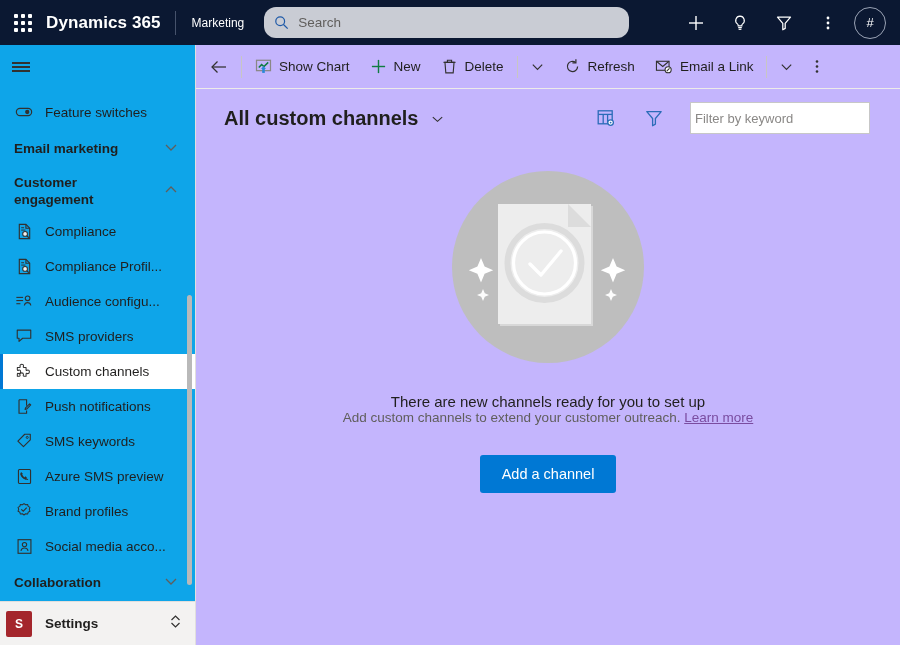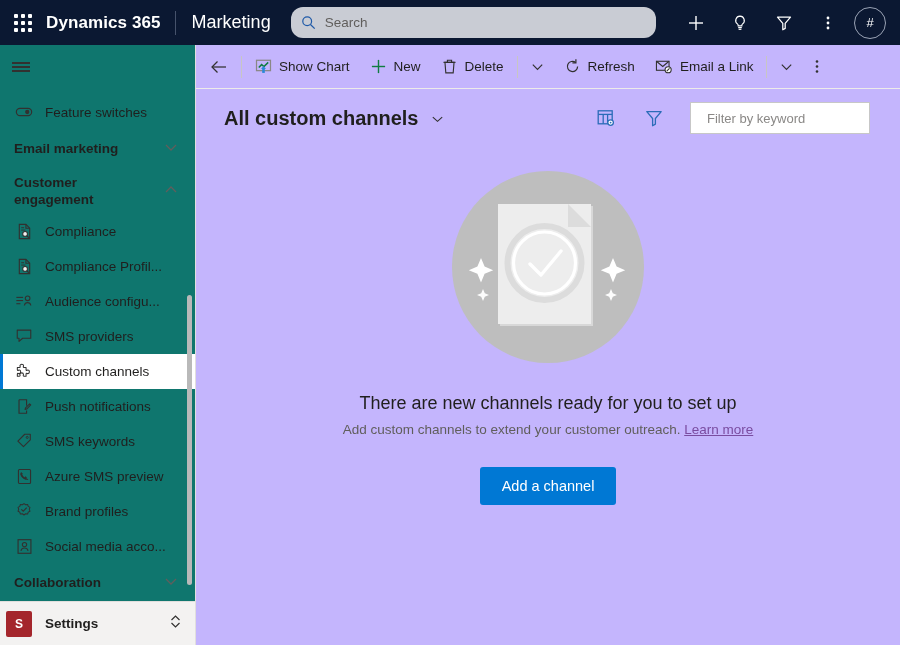--- a/index.html
+++ b/index.html
@@ -26,21 +26,21 @@
   .waffle-grid {
     display: grid; grid-template-columns: repeat(3, 4px);
     grid-template-rows: repeat(3, 4px); gap: 3px;
   }
   .waffle-grid i { width: 4px; height: 4px; background: #ffffff; border-radius: 1px; display:block; }
   .brand {
     font-size: 17px; font-weight: bold; letter-spacing: .1px;
     padding-right: 14px; white-space: nowrap;
   }
   .brand-div { width: 1px; height: 24px; background: #46526b; }
-  .appname { font-size: 18px; padding: 0 16px; white-space: nowrap; }
+  .appname { font-size: 12px; padding: 0 16px; white-space: nowrap; }
   .searchbox {
     flex: 0 0 365px; height: 31px;
     background: #c9ccd4; border-radius: 12px;
     display: flex; align-items: center; margin-left: 4px;
     padding: 0 10px; cursor: text;
   }
   .searchbox .ph { color: #605e5c; font-size: 13.5px; margin-left: 9px; }
   .topbar-spacer { flex: 1 1 auto; }
   .tb-btn {
     width: 44px; height: 45px; display: flex; align-items: center; justify-content: center;
@@ -52,21 +52,21 @@
     display: flex; align-items: center; justify-content: center;
     font-size: 13px; margin: 0 14px 0 4px; cursor: pointer;
   }
 
   
   .body { flex: 1 1 auto; display: flex; min-height: 0; }
 
   
   .sidebar {
     width: 196px; flex: 0 0 196px;
-    background: #0f766e;
+    background: #0ea5e9;
     border-right: 1px solid #e1dfdd;
     display: flex; flex-direction: column;
     position: relative;
   }
   .hamburger {
     height: 44px; display: flex; align-items: center; padding-left: 12px; cursor: pointer;
   }
   .hamburger span {
     display: block; width: 18px; height: 1.6px; background: #323130; margin: 2.4px 0;
   }
@@ -139,32 +139,32 @@
   .viewtitle {
     font-size: 20px; color: #201f1e; display: flex; align-items: center; cursor: pointer;
     white-space: nowrap;
     font-weight: bold;
   }
   .viewtitle .cv { margin-left: 11px; display: flex; }
   .vh-spacer { flex: 1 1 auto; }
   .vh-icon { padding: 0 14px; cursor: pointer; display: flex; align-items: center; }
   .kwbox {
     width: 180px; height: 32px; border: 1px solid #c7c7c7; background: #fff;
-    display: flex; align-items: center; padding: 0 16px; margin-left: 12px; cursor: text;
+    display: flex; align-items: center; padding: 0 4px; margin-left: 12px; cursor: text;
   }
   .kwbox .ph { font-size: 13px; color: #8a8886; }
 
   
   .content { flex: 1 1 auto; display: flex; flex-direction: column; align-items: center; min-height: 0; }
   .illus { margin-top: 22px; }
   .es-title {
-    font-size: 18px; color: #201f1e; margin-top: 24px; text-align: center;
+    font-size: 15px; color: #201f1e; margin-top: 24px; text-align: center;
   }
   .es-sub {
-    font-size: 13.5px; color: #605e5c; margin-top: 8px; text-align: center;
+    font-size: 13.5px; color: #605e5c; text-align: center;
   }
   .es-link { color: #7a4ca0; text-decoration: underline; cursor: pointer; }
   .primary-btn {
     margin-top: 30px; background: #0078d4; color: #ffffff;
     border: none; border-radius: 3px;
     font-family: "Liberation Sans", sans-serif;
     font-size: 14.5px; padding: 11px 22px; cursor: pointer;
   }
 </style>
 </head>

